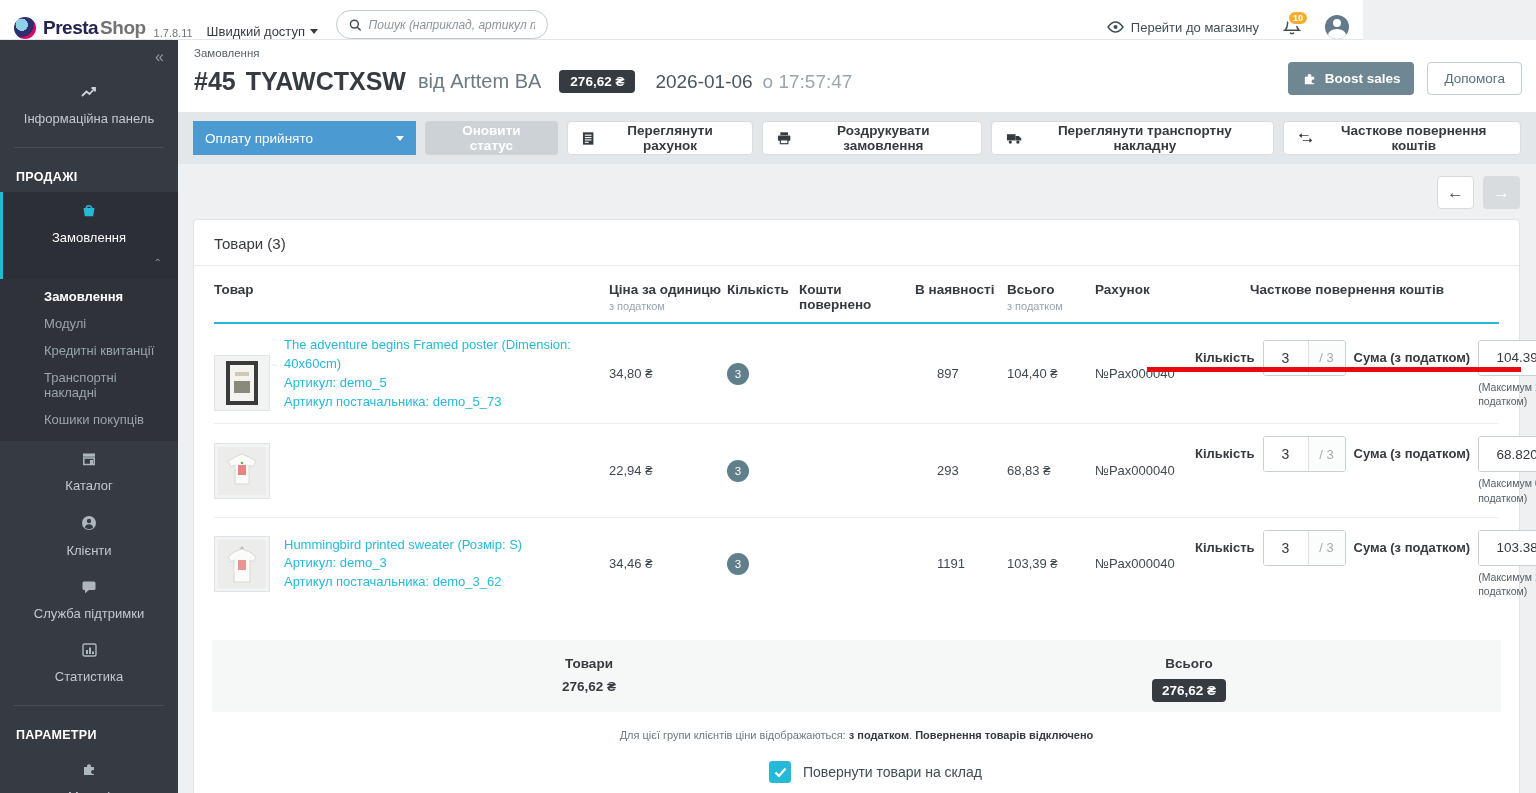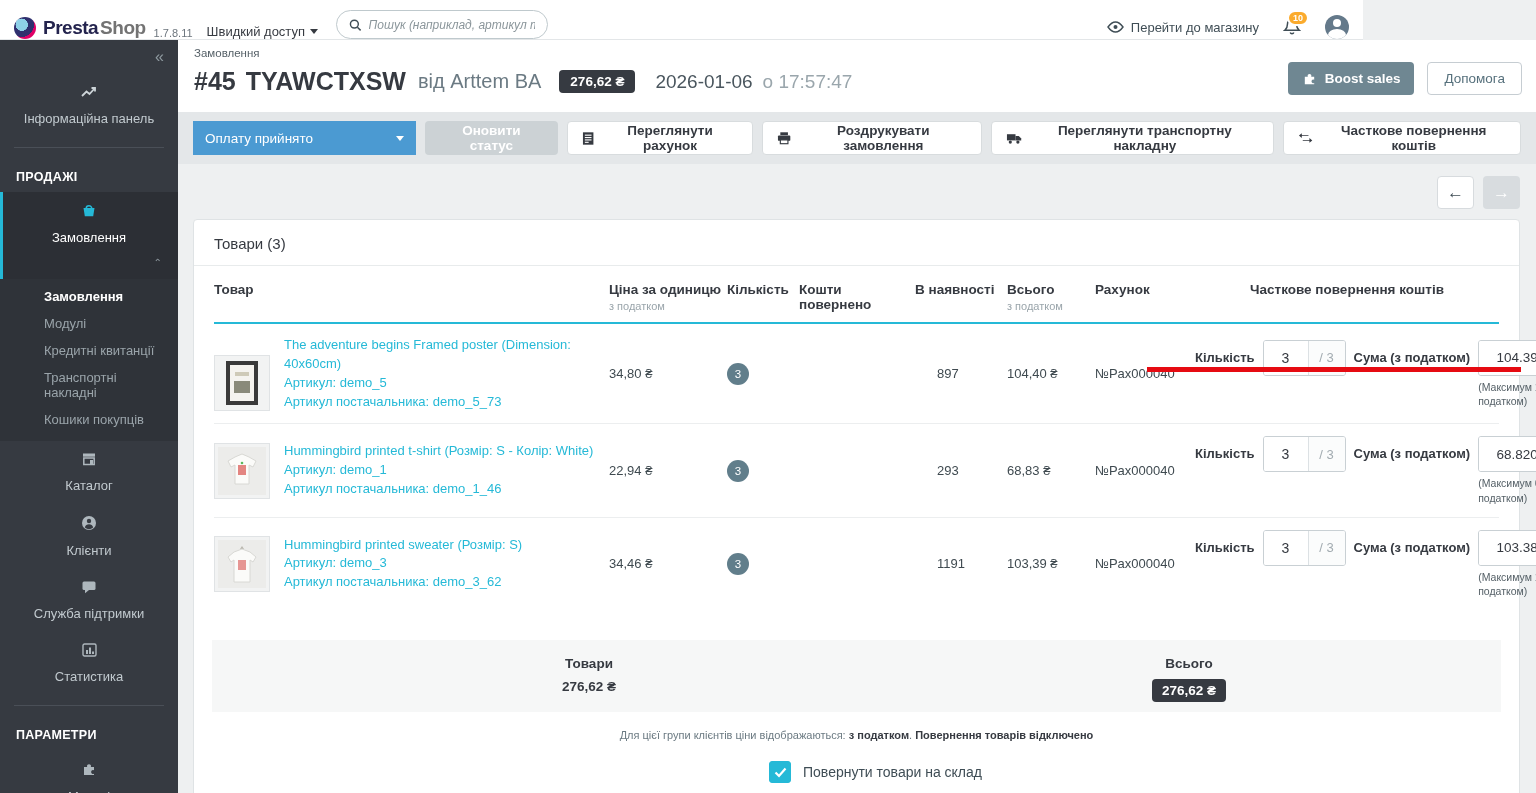--- a/index.html
+++ b/index.html
@@ -397,25 +397,20 @@
       <div class="tr row">
         <div class="prod-cell">
           <div class="thumb">
             <svg width="48" height="48" viewBox="0 0 48 48">
                 <rect width="48" height="48" fill="#ececea"></rect>
                 <path d="M17 10l7-3 7 3 7 4-3 6-4-2v19H17V18l-4 2-3-6z" fill="#fbfbf9" stroke="#d8d8d4"></path>
                 <rect x="20" y="18" width="8" height="10" fill="#d9534f" opacity="0.7"></rect>
                 <circle cx="24" cy="16" r="1.3" fill="#5cb85c"></circle>
               </svg>
           </div>
-          <div class="prod-lines">
-            <a>Hummingbird printed t-shirt (Розмір: S - Колір: White)</a>
-            <a>Артикул: demo_1</a>
-            <a>Артикул постачальника: demo_1_46</a>
-          </div>
         </div>
         <div class="cell">22,94 ₴</div>
         <div class="cell">
             <span class="qty-badge">3</span>
           </div>
         <div class="cell"></div>
         <div class="cell center">293</div>
         <div class="cell">68,83 ₴</div>
         <div class="cell">№Pax000040</div>
         <div class="refund-cell">

